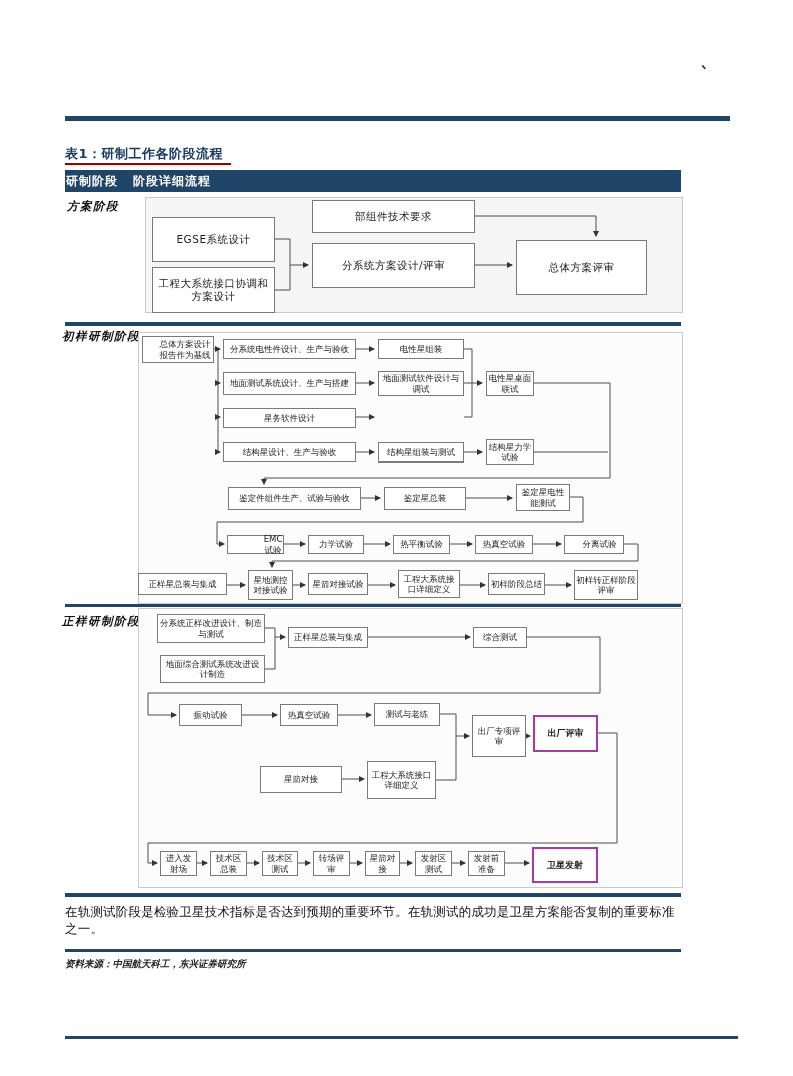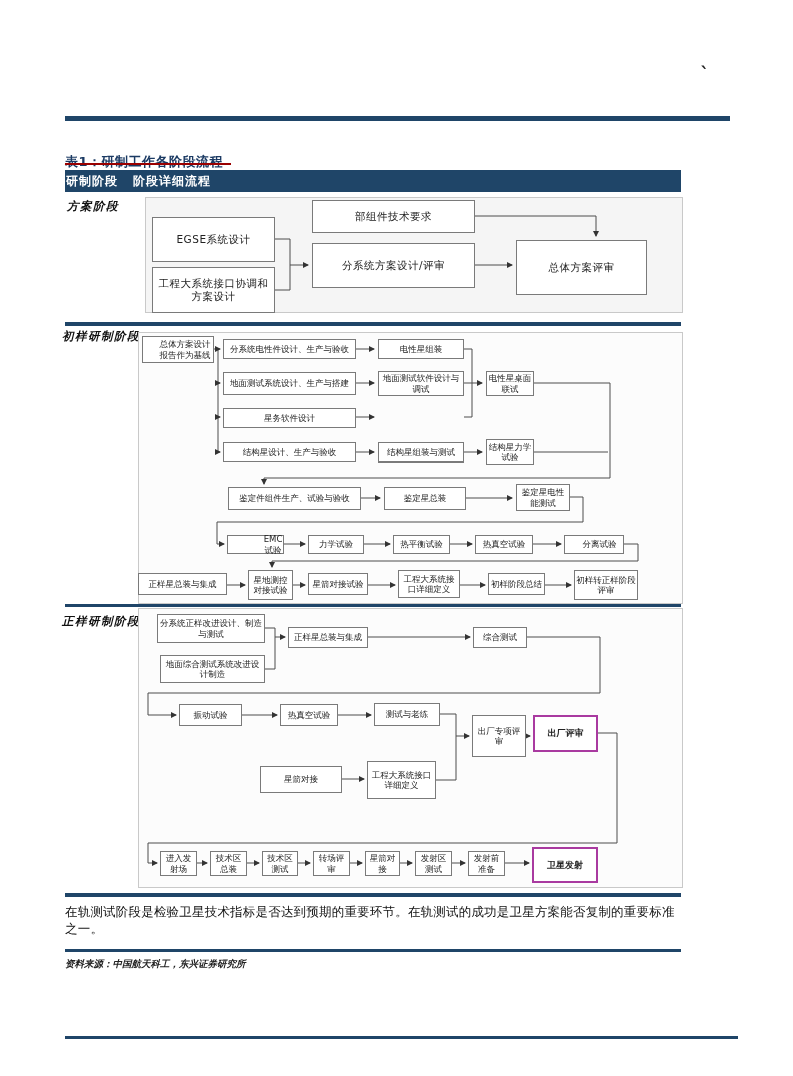--- a/index.html
+++ b/index.html
@@ -2,21 +2,21 @@
 <html><head>
 <meta charset="utf-8">
 <style>
   html,body{margin:0;padding:0;background:#ffffff;}
   .page{position:relative;width:793px;height:1076px;background:#fff;overflow:hidden;
         font-family:"DejaVu Sans",sans-serif;color:#1a1a1a;}
   .navy-rule{position:absolute;background:#1F4568;}
   .stray{position:absolute;left:700px;top:64px;font-size:18px;font-weight:bold;color:#222;
          font-family:"DejaVu Serif",serif;}
   .tbl-title{position:absolute;left:65px;top:145px;font-size:13px;font-weight:bold;color:#1B3A63;
-             letter-spacing:0.5px;margin-top:8px;}
+             letter-spacing:0.5px;}
   .title-rule{position:absolute;left:65px;top:163px;width:166px;height:2px;background:#9A0000;}
   .hdr-band{position:absolute;left:65px;top:170px;width:616px;height:22px;background:#1F4568;}
   .hdr-col{position:absolute;top:173px;color:#ffffff;font-size:12px;font-weight:bold;letter-spacing:1px;}
   .phase-label{position:absolute;font-family:"DejaVu Serif",serif;font-style:italic;font-weight:bold;
                font-size:11.5px;color:#111;letter-spacing:1.5px;white-space:nowrap;}
   .panel{position:absolute;border:1px solid #c9c9c9;background:#F5F5F5;z-index:0;}
   .panel.light{background:#FCFCFC;}
   svg.arrows{position:absolute;left:0;top:0;z-index:1;pointer-events:none;}
   .fbox{position:absolute;z-index:2;background:#ffffff;border:1px solid #7a7a7a;
         display:flex;align-items:center;justify-content:center;text-align:center;

